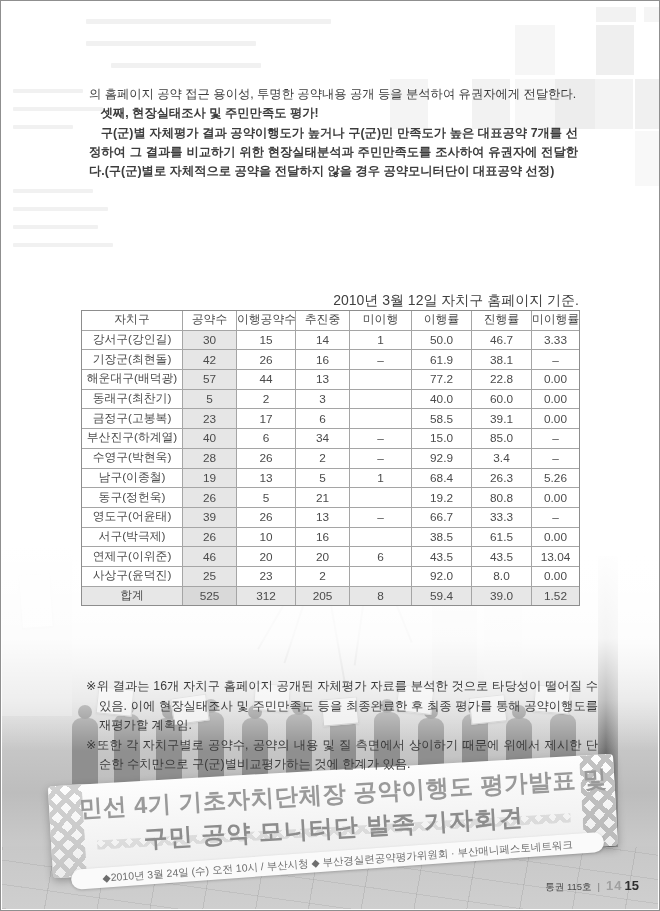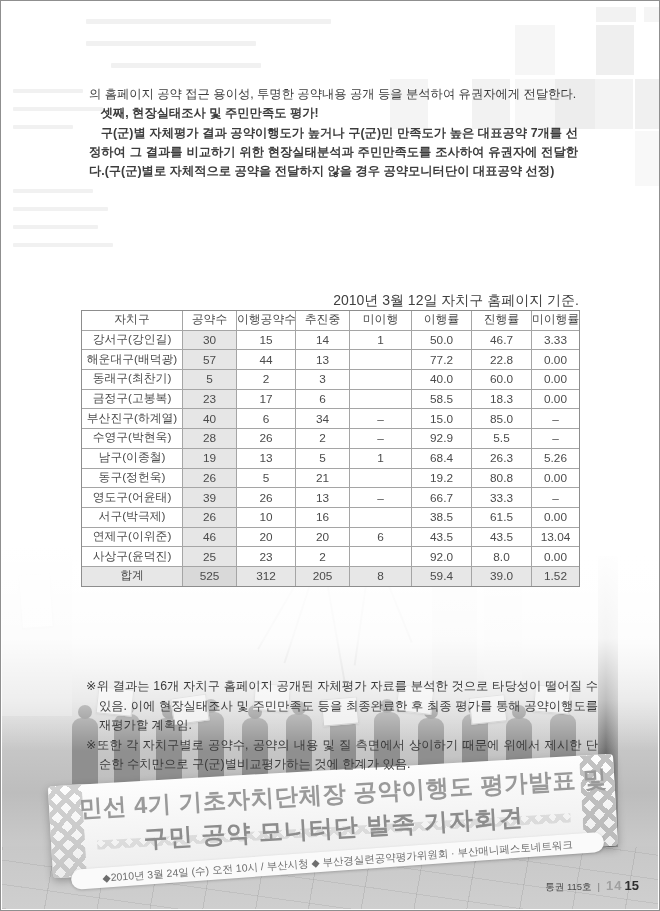--- a/index.html
+++ b/index.html
@@ -138,20 +138,30 @@
             <td>강서구(강인길)</td>
             <td>30</td>
             <td>15</td>
             <td>14</td>
             <td>1</td>
             <td>50.0</td>
             <td>46.7</td>
             <td>3.33</td>
           </tr>
           <tr>
+            <td>기장군(최현돌)</td>
+            <td>42</td>
+            <td>26</td>
+            <td>16</td>
+            <td>–</td>
+            <td>61.9</td>
+            <td>38.1</td>
+            <td>–</td>
+          </tr>
+          <tr>
             <td>해운대구(배덕광)</td>
             <td>57</td>
             <td>44</td>
             <td>13</td>
             <td></td>
             <td>77.2</td>
             <td>22.8</td>
             <td>0.00</td>
           </tr>
           <tr>
@@ -164,41 +174,41 @@
             <td>60.0</td>
             <td>0.00</td>
           </tr>
           <tr>
             <td>금정구(고봉복)</td>
             <td>23</td>
             <td>17</td>
             <td>6</td>
             <td></td>
             <td>58.5</td>
-            <td>18.3</td>
+            <td>39.1</td>
             <td>0.00</td>
           </tr>
           <tr>
             <td>부산진구(하계열)</td>
             <td>40</td>
             <td>6</td>
             <td>34</td>
             <td>–</td>
             <td>15.0</td>
             <td>85.0</td>
             <td>–</td>
           </tr>
           <tr>
             <td>수영구(박현욱)</td>
             <td>28</td>
             <td>26</td>
             <td>2</td>
             <td>–</td>
             <td>92.9</td>
-            <td>5.5</td>
+            <td>3.4</td>
             <td>–</td>
           </tr>
           <tr>
             <td>남구(이종철)</td>
             <td>19</td>
             <td>13</td>
             <td>5</td>
             <td>1</td>
             <td>68.4</td>
             <td>26.3</td>

